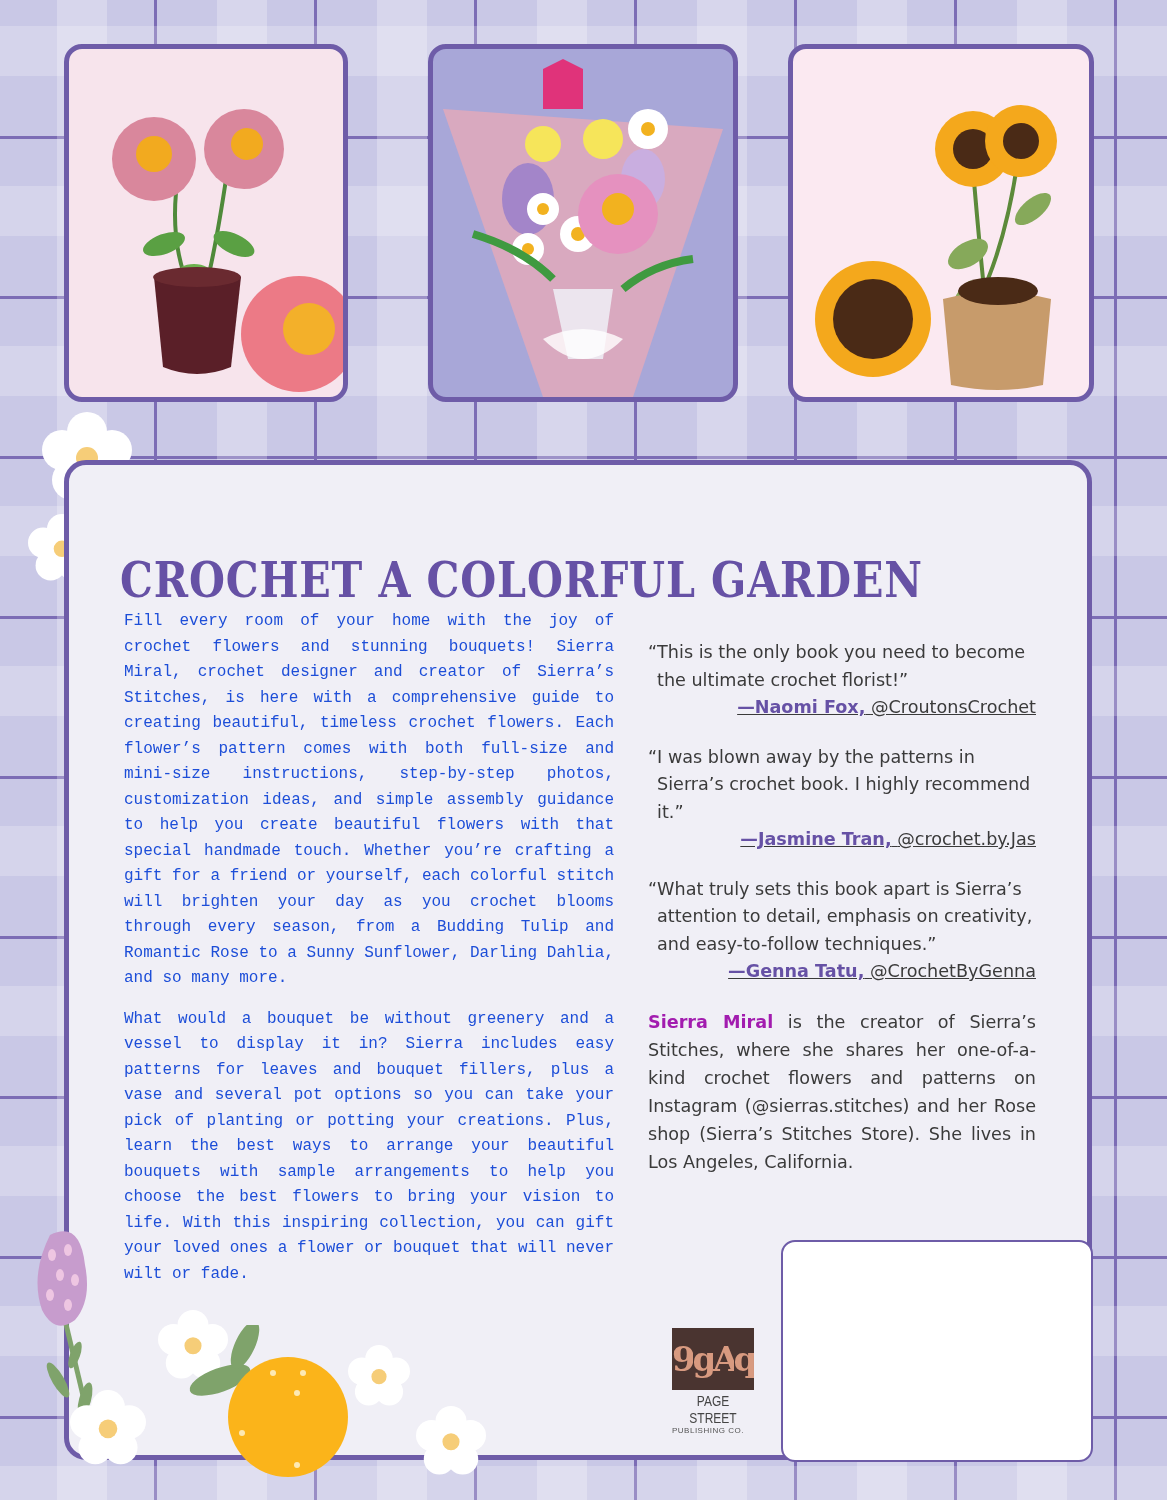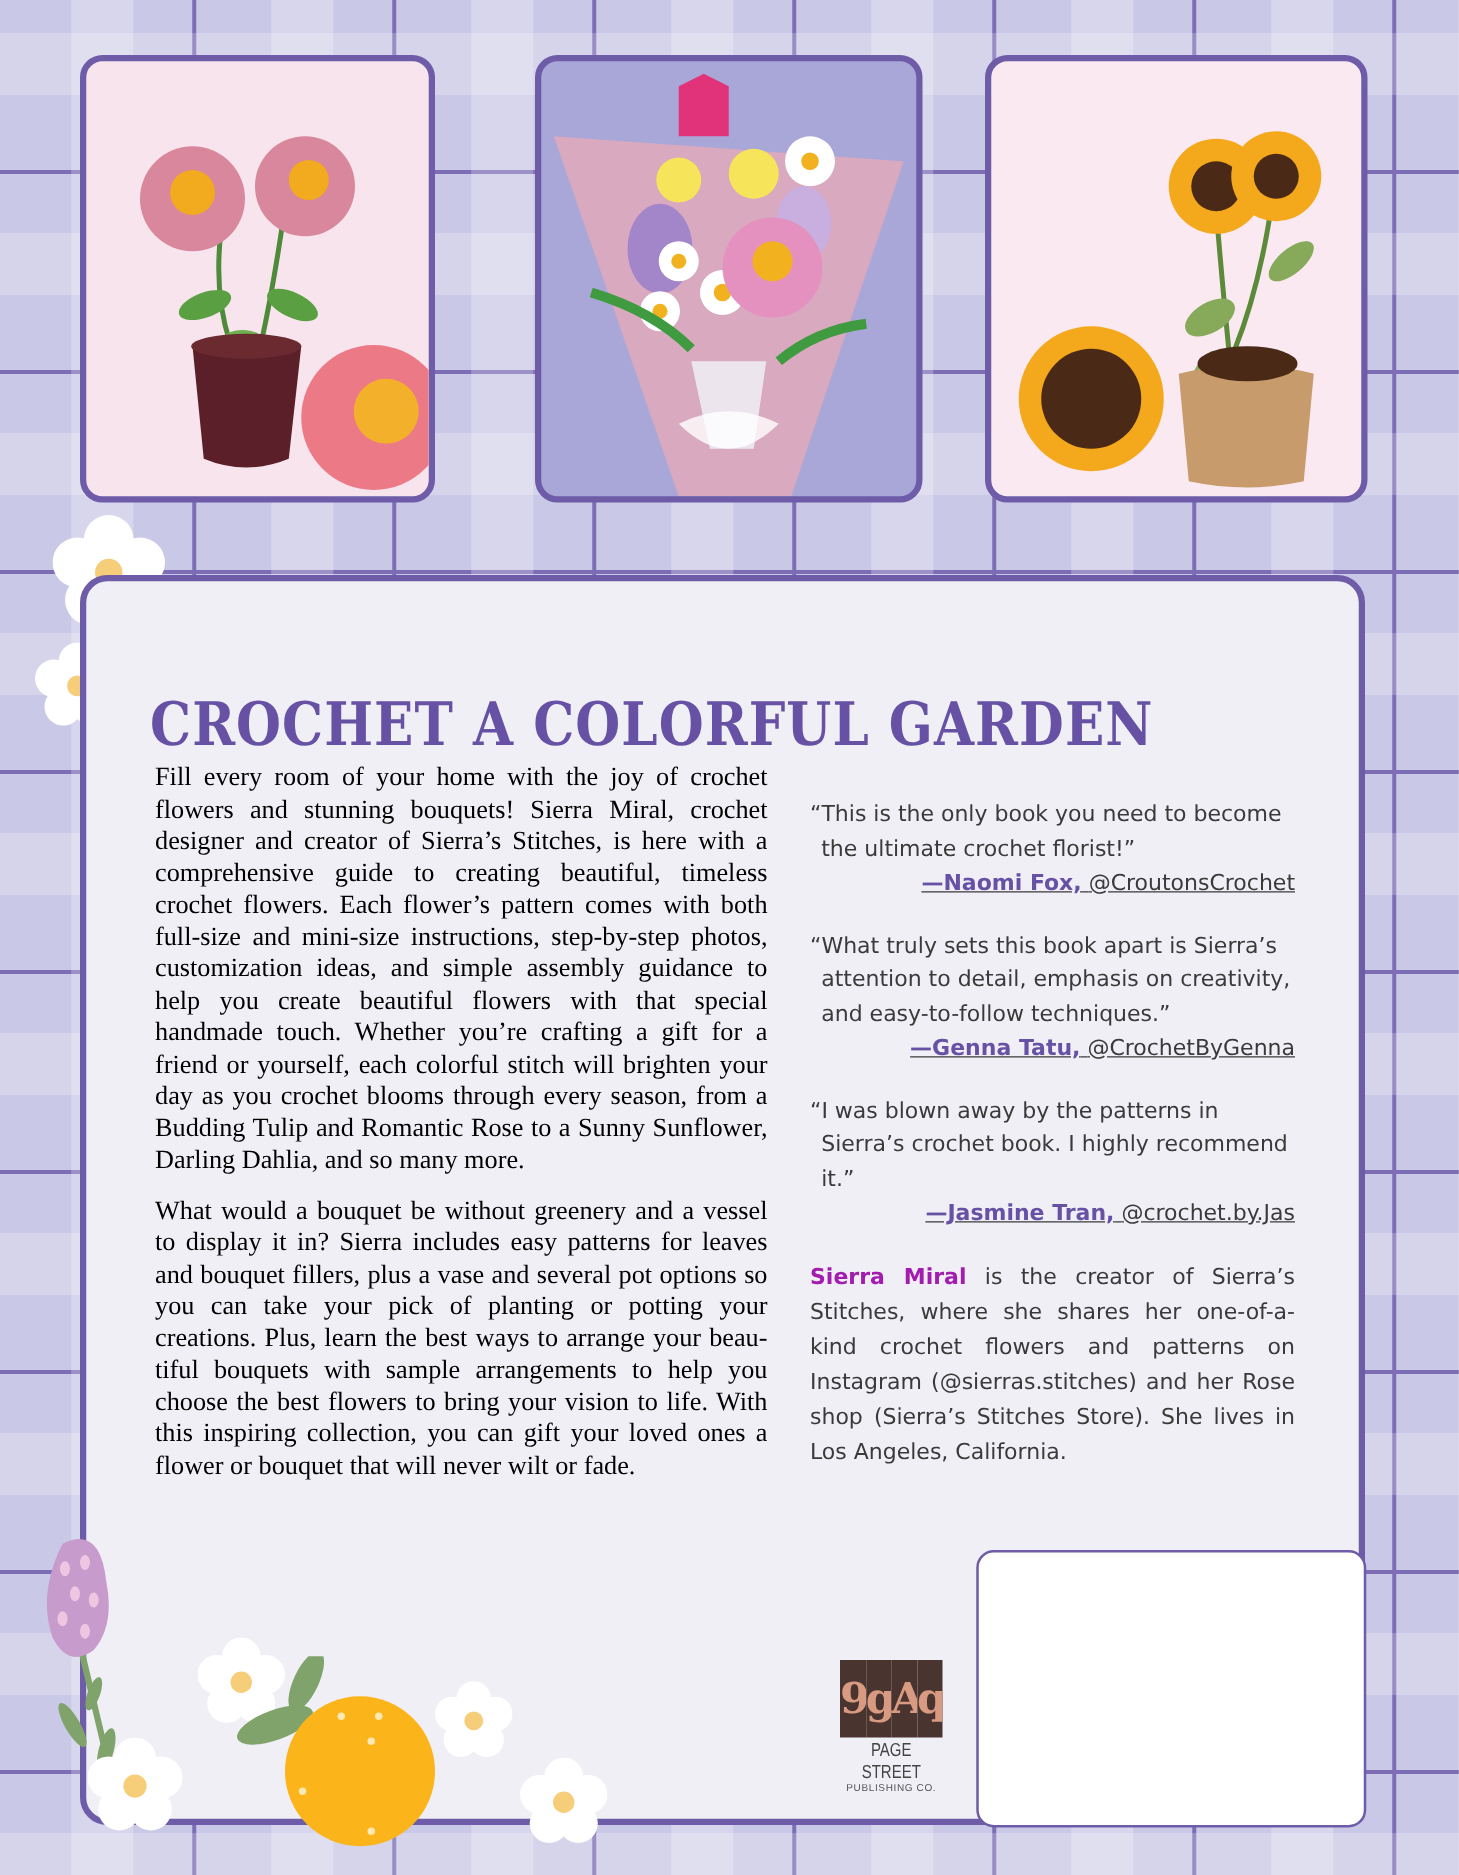--- a/index.html
+++ b/index.html
@@ -31,22 +31,22 @@
     box-sizing:border-box;
   }
   .title {
     position:absolute; left:120px; top:518px; width:920px;
     color:#6651a5; font-family:"DejaVu Serif", serif; font-weight:bold;
     font-size:48px; letter-spacing:1px; line-height:60px; white-space:nowrap;
     transform:scaleX(0.86); transform-origin:left center;
   }
   .col-left {
     position:absolute; left:124px; top:609px; width:490px;
-    font-family:Liberation Serif, serif; font-size:21px; line-height:25.5px;
-    color:#000000; text-align:justify;
+    font-family:Liberation Mono, monospace; font-size:16px; line-height:25.5px;
+    color:#1d4ed8; text-align:justify;
   }
   .col-left p { margin:0 0 15px 0; }
   .col-right {
     position:absolute; left:648px; top:611px; width:388px;
     font-family:"DejaVu Sans", sans-serif; font-size:17.6px; line-height:27.5px;
     color:#3a3a3a;
     margin-top:28px;
   }
   .quote { margin:0 0 0 0; }
   .quote-text { padding-left:9px; text-indent:-9px; }
@@ -60,21 +60,21 @@
     background:#ffffff; border:2px solid #6e5ca8; border-radius:14px;
     box-sizing:border-box;
   }
   .logo { position:absolute; left:672px; top:1328px; width:82px; }
   .logo-blocks { display:flex; height:62px; }
   .logo-block { flex:1; background:#4a3430; color:#d89a80; font-family:"DejaVu Serif", serif;
     font-weight:bold; font-size:34px; line-height:62px; text-align:center; overflow:hidden; }
   .logo-name { font-family:"Liberation Sans", sans-serif; font-size:15px; color:#444;
     text-align:center; letter-spacing:0px; transform:scaleX(0.8); margin-top:2px; }
   .logo-sub { font-family:"Liberation Sans", sans-serif; font-size:8px; color:#555;
-    text-align:center; letter-spacing:0.5px; }
+    letter-spacing:0.5px; }
 
   .deco { position:absolute; }
 </style>
 </head>
 <body>
 
 <div class="photo photo-1">
   <svg viewBox="0 0 274 348">
     <path d="M110 120 Q100 180 115 225" stroke="#4f8a3a" stroke-width="4" fill="none"></path>
     <path d="M160 110 Q150 180 140 225" stroke="#4f8a3a" stroke-width="4" fill="none"></path>
@@ -169,31 +169,31 @@
 
 <div class="col-right">
   <div class="quote">
     <div class="quote-text">“This is the only book you need to become the ultimate crochet florist!”</div>
     <div class="attrib">
       <span class="name">—Naomi Fox,</span>
       <span>@CroutonsCrochet</span>
     </div>
   </div>
   <div class="quote">
+    <div class="quote-text">“I was blown away by the patterns in Sierra’s crochet book. I highly recommend it.”</div>
+    <div class="attrib">
+      <span class="name">—Jasmine Tran,</span>
+      <span>@crochet.by.Jas</span>
+    </div>
+  </div>
+  <div class="quote">
     <div class="quote-text">“What truly sets this book apart is Sierra’s attention to detail, emphasis on creativity, and easy-to-follow techniques.”</div>
     <div class="attrib">
       <span class="name">—Genna Tatu,</span>
       <span>@CrochetByGenna</span>
-    </div>
-  </div>
-  <div class="quote">
-    <div class="quote-text">“I was blown away by the patterns in Sierra’s crochet book. I highly recommend it.”</div>
-    <div class="attrib">
-      <span class="name">—Jasmine Tran,</span>
-      <span>@crochet.by.Jas</span>
     </div>
   </div>
   <div class="bio">
     <span class="name">Sierra Miral</span><span> is the creator of Sierra’s Stitches, where she shares her one-of-a-kind crochet flowers and patterns on Instagram (@sierras.stitches) and her Rose shop (Sierra’s Stitches Store). She lives in Los Angeles, California.</span>
   </div>
 </div>
 
 <div class="logo">
   <div class="logo-blocks">
     <div class="logo-block">9</div>

